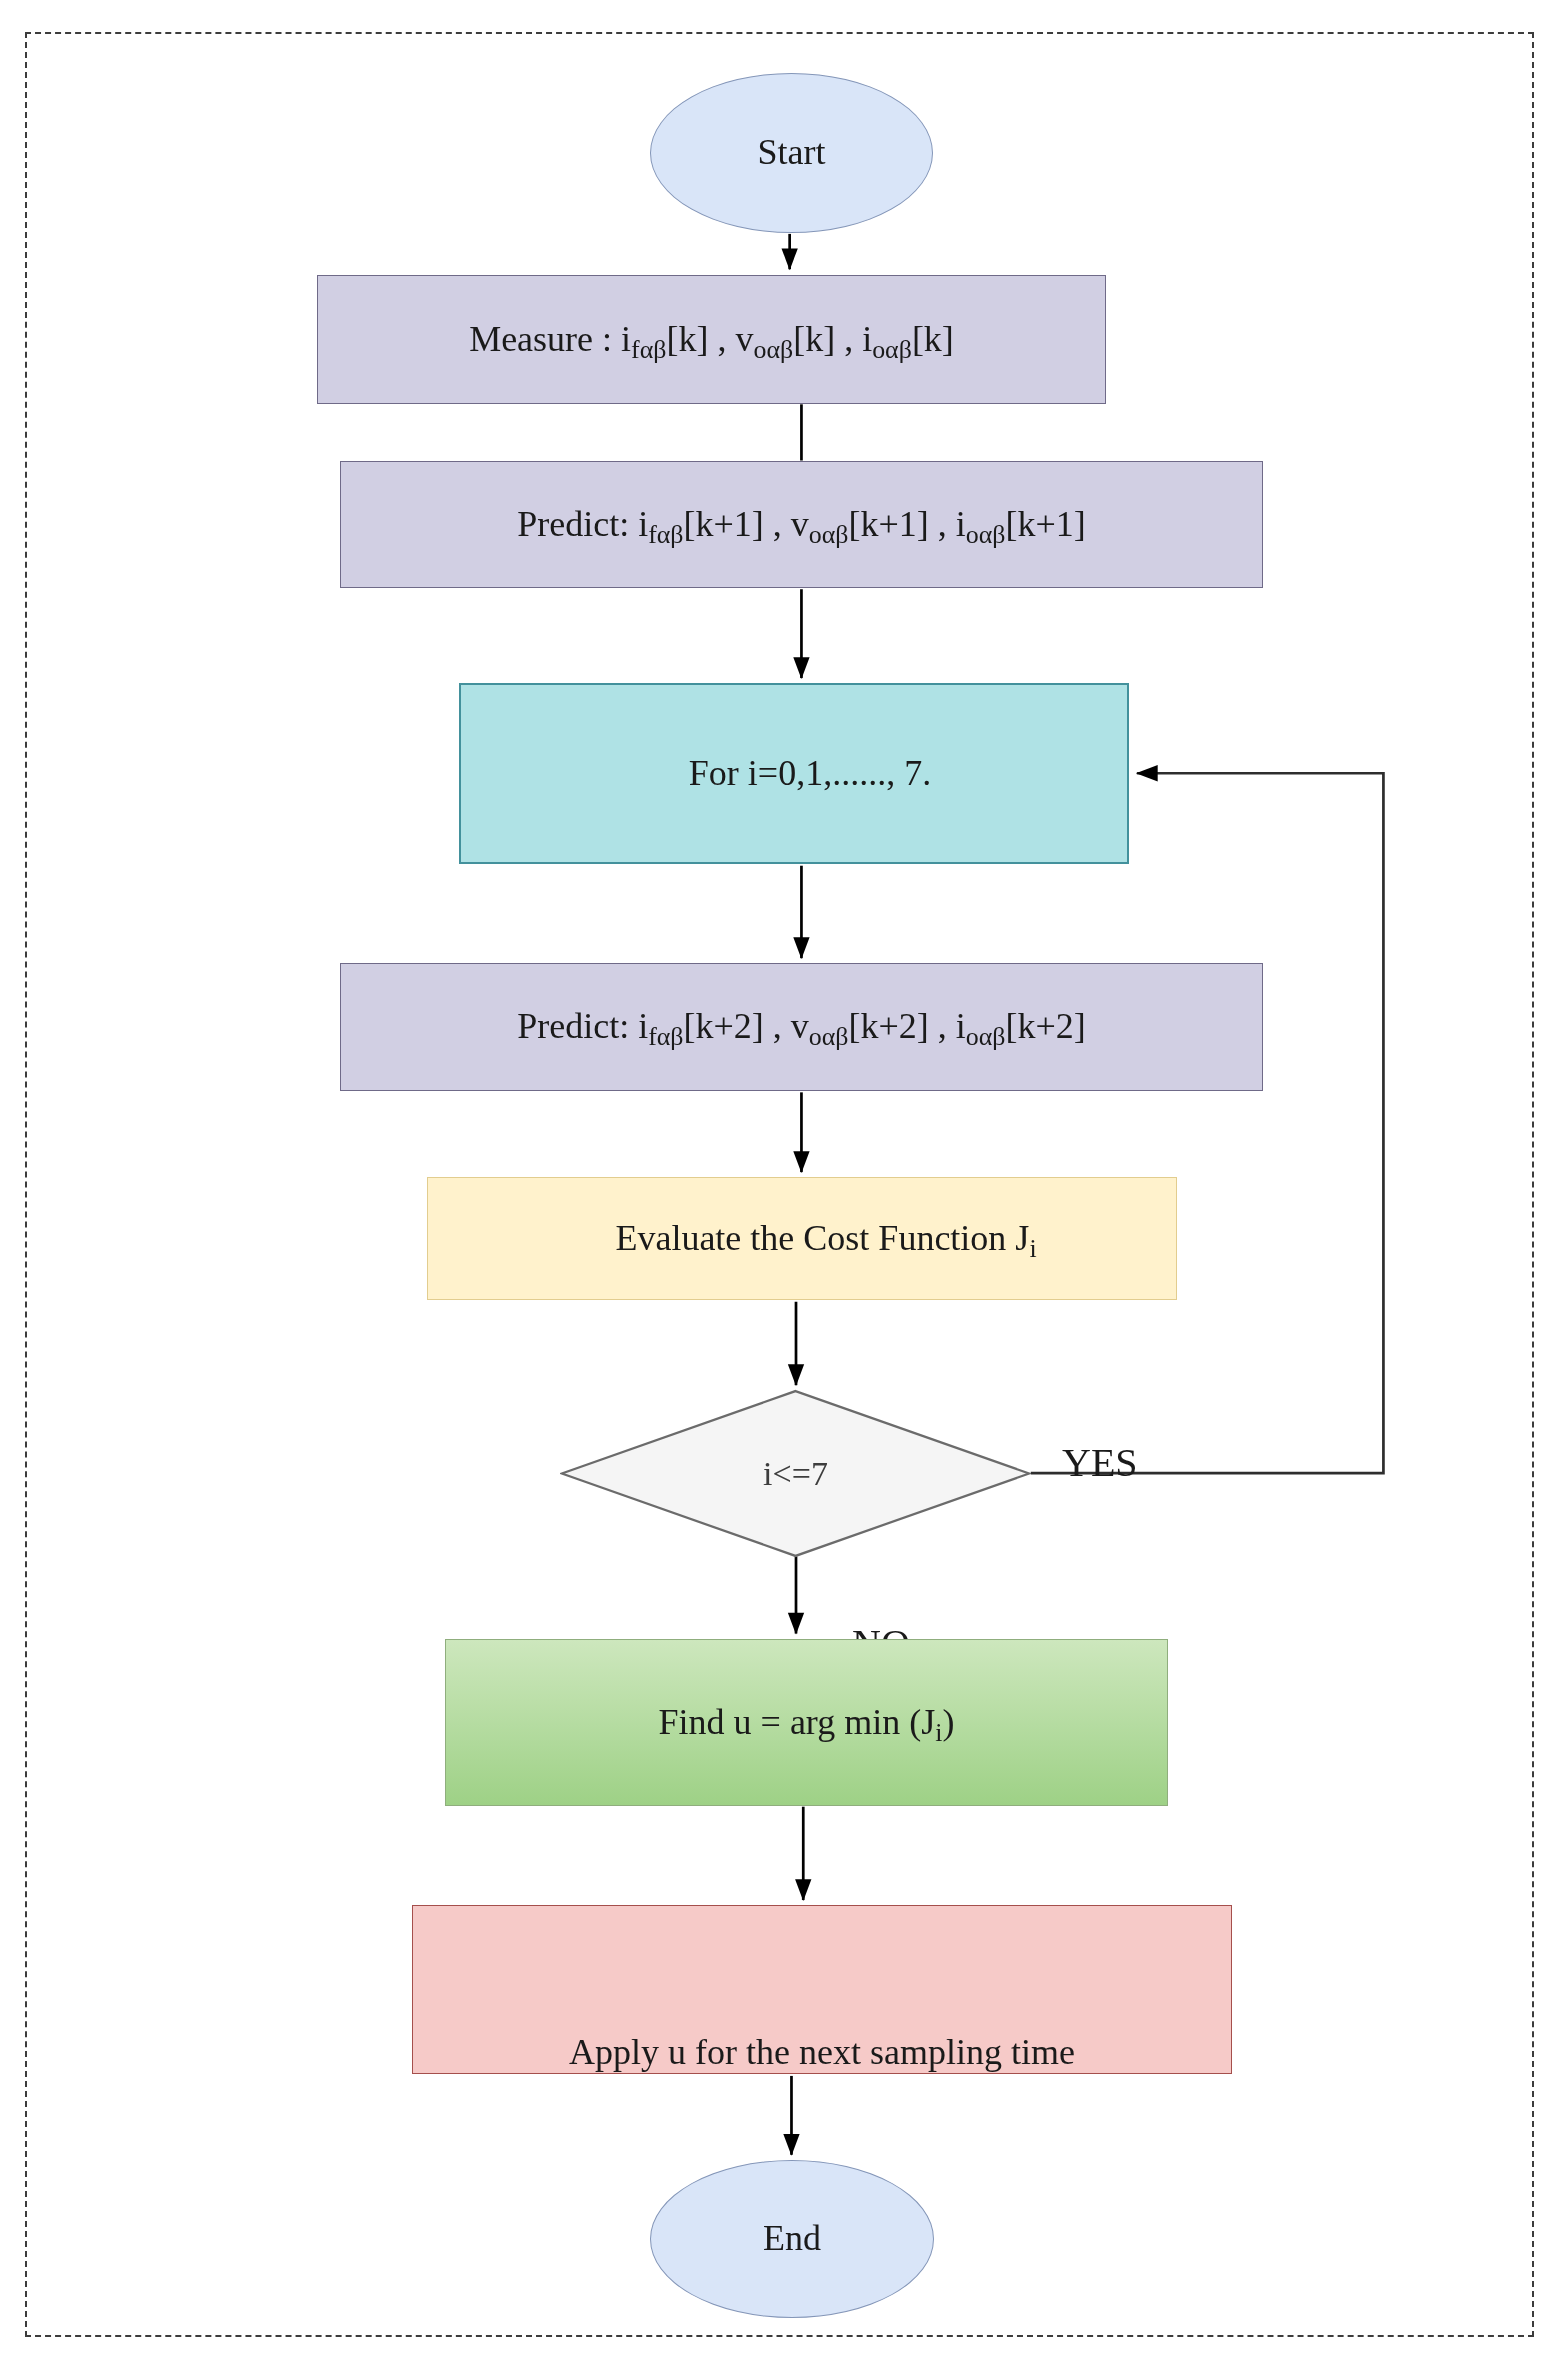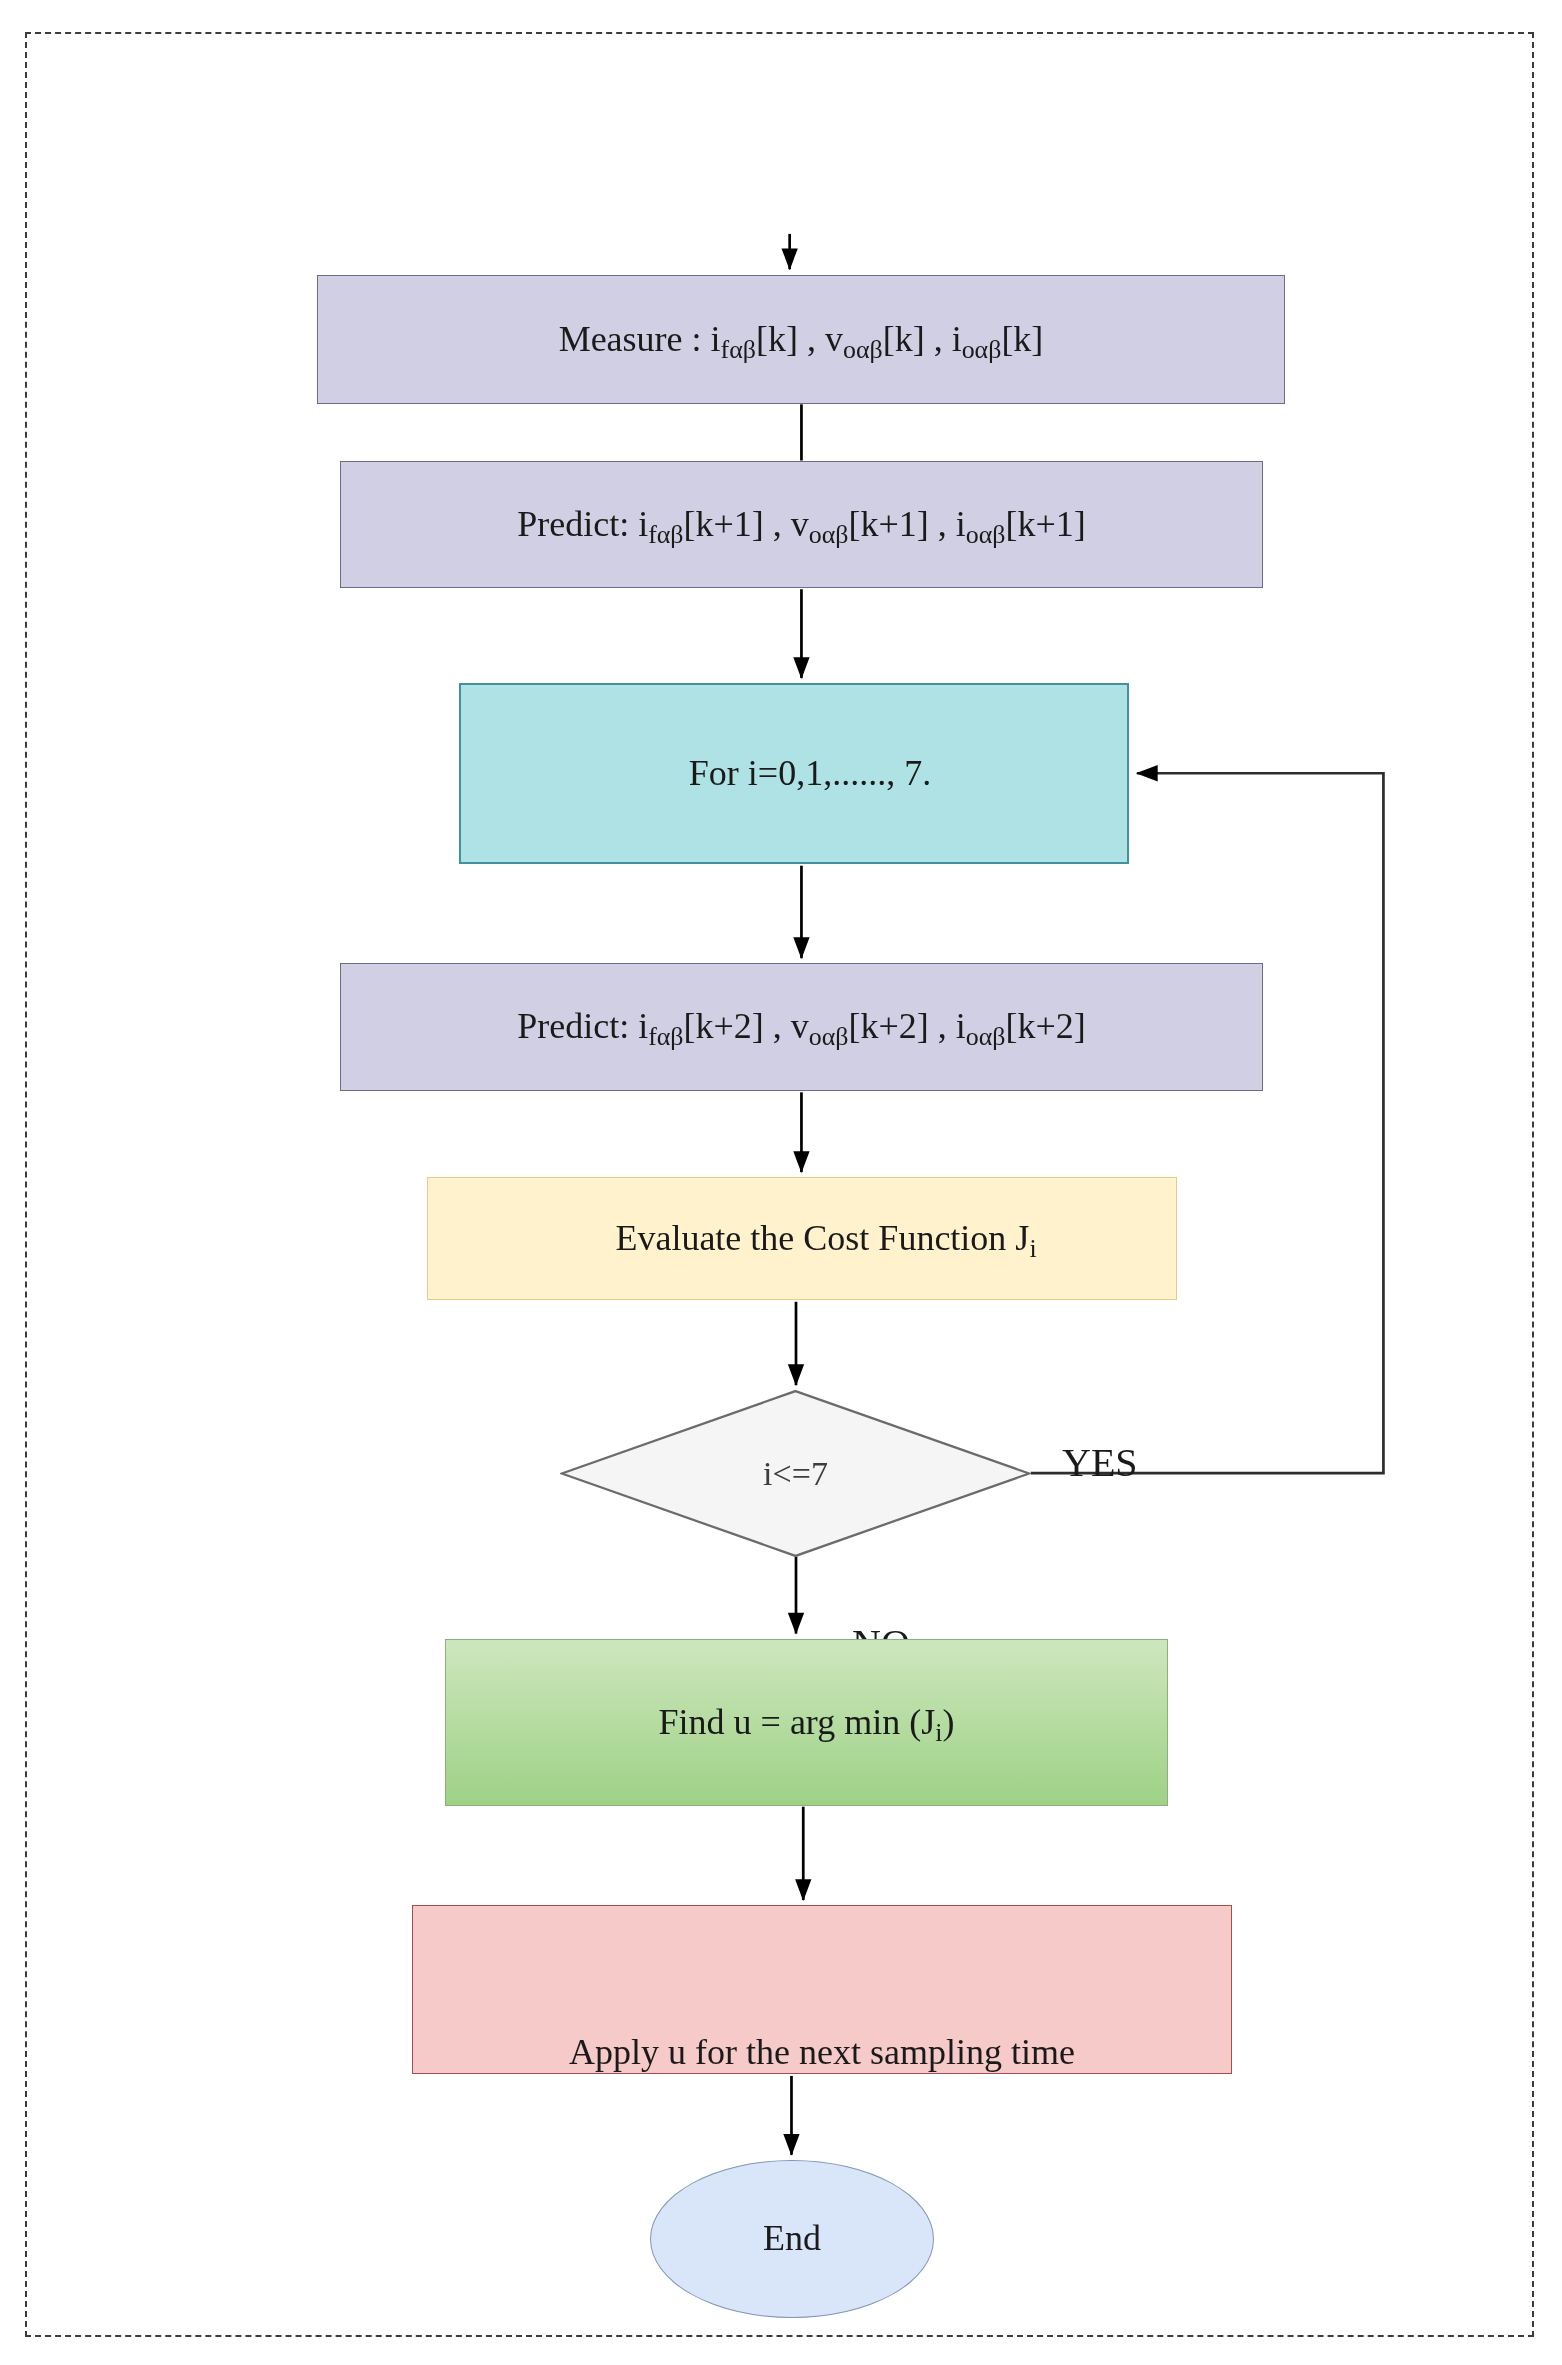--- a/index.html
+++ b/index.html
@@ -106,22 +106,25 @@
     <line x1="884" y1="650" x2="884" y2="748" stroke="#000000" stroke-width="3" marker-end="url(#arrow)"></line>
     <line x1="884" y1="955" x2="884" y2="1057" stroke="#000000" stroke-width="3" marker-end="url(#arrow)"></line>
     <line x1="884" y1="1205" x2="884" y2="1293" stroke="#000000" stroke-width="3" marker-end="url(#arrow)"></line>
     <line x1="878" y1="1436" x2="878" y2="1528" stroke="#000000" stroke-width="3" marker-end="url(#arrow)"></line>
     <line x1="878" y1="1717" x2="878" y2="1802" stroke="#000000" stroke-width="3" marker-end="url(#arrow)"></line>
     <line x1="886" y1="1993" x2="886" y2="2096" stroke="#000000" stroke-width="3" marker-end="url(#arrow)"></line>
     <line x1="873" y1="2290" x2="873" y2="2377" stroke="#000000" stroke-width="3" marker-end="url(#arrow)"></line>
     <polyline points="1137,1625 1526,1625 1526,853 1254,853" fill="none" stroke="#2e2e2e" stroke-width="3" marker-end="url(#arrow)"></polyline>
   </svg>
 
+  <div class="node terminal" style="left:650px; top:73px; width:283px; height:160px;">
+    <span>Start</span>
+  </div>
 
-  <div class="node proc" style="left:317px; top:275px; width:968px; height:129px;">
+  <div class="node proc" style="left:317px; top:275px; width:789px; height:129px;">
     <span><span>Measure : i</span><sub>fαβ</sub><span>[k] , v</span><sub>oαβ</sub><span>[k] , i</span><sub>oαβ</sub><span>[k]</span></span>
   </div>
 
   <div class="node proc" style="left:340px; top:461px; width:923px; height:127px;">
     <span><span>Predict: i</span><sub>fαβ</sub><span>[k+1] , v</span><sub>oαβ</sub><span>[k+1] , i</span><sub>oαβ</sub><span>[k+1]</span></span>
   </div>
 
   <div class="node loopbox" style="left:459px; top:683px; width:670px; height:181px;padding-left:32px;">
     <span>For i=0,1,......, 7.</span>
   </div>

